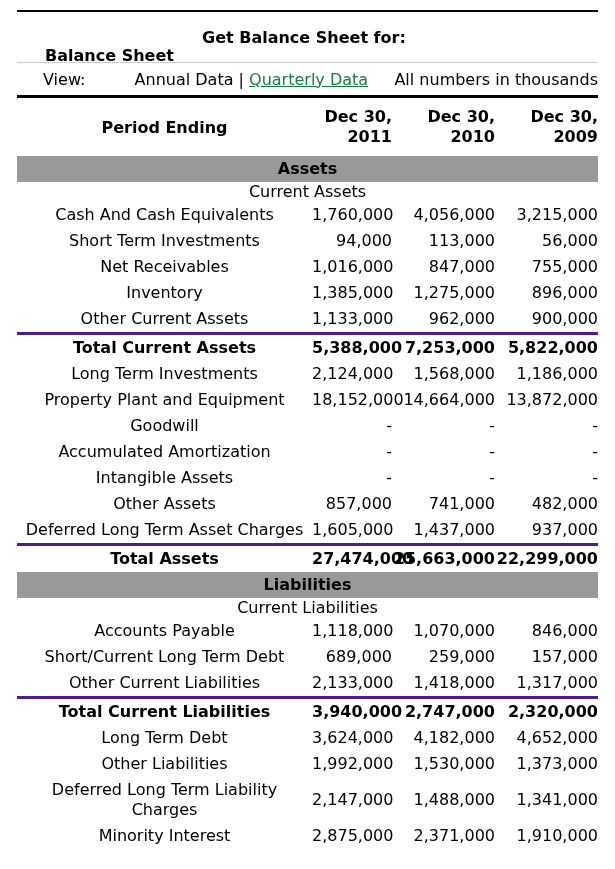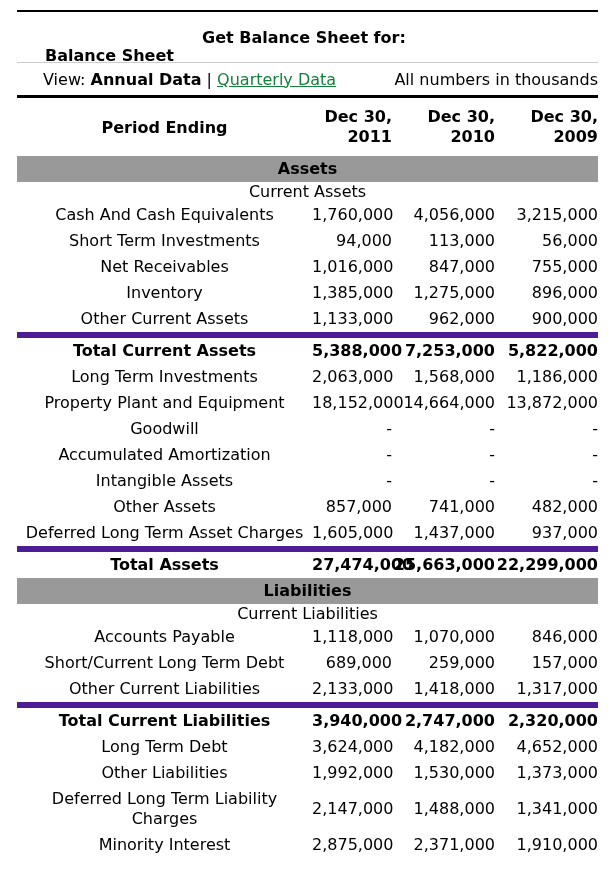--- a/index.html
+++ b/index.html
@@ -16,21 +16,21 @@
   .rule-top    { margin-top: 10px; border-top: 2px solid #000; }
   .rule-light  { border-top: 1px solid #cccccc; }
   .rule-heavy  { border-top: 3px solid #000; }
 
   .title-row { display: flex; align-items: center; height: 50px; }
   .title-left  { width: 185px; text-align: center; font-weight: bold; margin-top: 36px; }
   .title-right { width: 300px; font-weight: bold; }
 
   .view-row { display: flex; align-items: center; justify-content: space-between; height: 32px; }
   .view-left { padding-left: 26px; white-space: nowrap; }
-  .view-left .bold { font-weight: bold; }
+  .view-left .bold { font-weight: normal; margin-left: 44px; }
   .view-link { color: #15803d; text-decoration: underline; cursor: pointer; }
   .units-note { white-space: nowrap; }
 
   table.bs {
     width: 581px;
     border-collapse: collapse;
     table-layout: fixed;
   }
   col.c-label { width: 295px; }
   col.c-v1 { width: 80px; }
@@ -45,21 +45,21 @@
   td { padding: 3px 0; line-height: 20px; vertical-align: middle; }
   td.label { text-align: center; }
   td.num   { text-align: right; }
 
   tr.row-section td {
     background: #999999;
     font-weight: bold;
     text-align: center;
   }
   tr.row-subsection td { text-align: center; padding: 0 0; }
-  tr.row-total td { font-weight: bold; border-top: 6px solid #4c1d95; }
+  tr.row-total td { font-weight: bold; border-top: 3px solid #4c1d95; }
 </style>
 </head>
 <body>
 
 <div class="page">
 
   <div class="rule-top"></div>
 
   <div class="title-row">
     <div class="title-left">Balance Sheet</div>
@@ -142,21 +142,21 @@
           <td class="num">900,000</td>
         </tr>
         <tr class="row-total">
           <td class="label">Total Current Assets</td>
           <td class="num">5,388,000</td>
           <td class="num">7,253,000</td>
           <td class="num">5,822,000</td>
         </tr>
         <tr class="row-data">
           <td class="label">Long Term Investments</td>
-          <td class="num">2,063,000</td>
+          <td class="num">2,124,000</td>
           <td class="num">1,568,000</td>
           <td class="num">1,186,000</td>
         </tr>
         <tr class="row-data">
           <td class="label">Property Plant and Equipment</td>
           <td class="num">18,152,000</td>
           <td class="num">14,664,000</td>
           <td class="num">13,872,000</td>
         </tr>
         <tr class="row-data">

